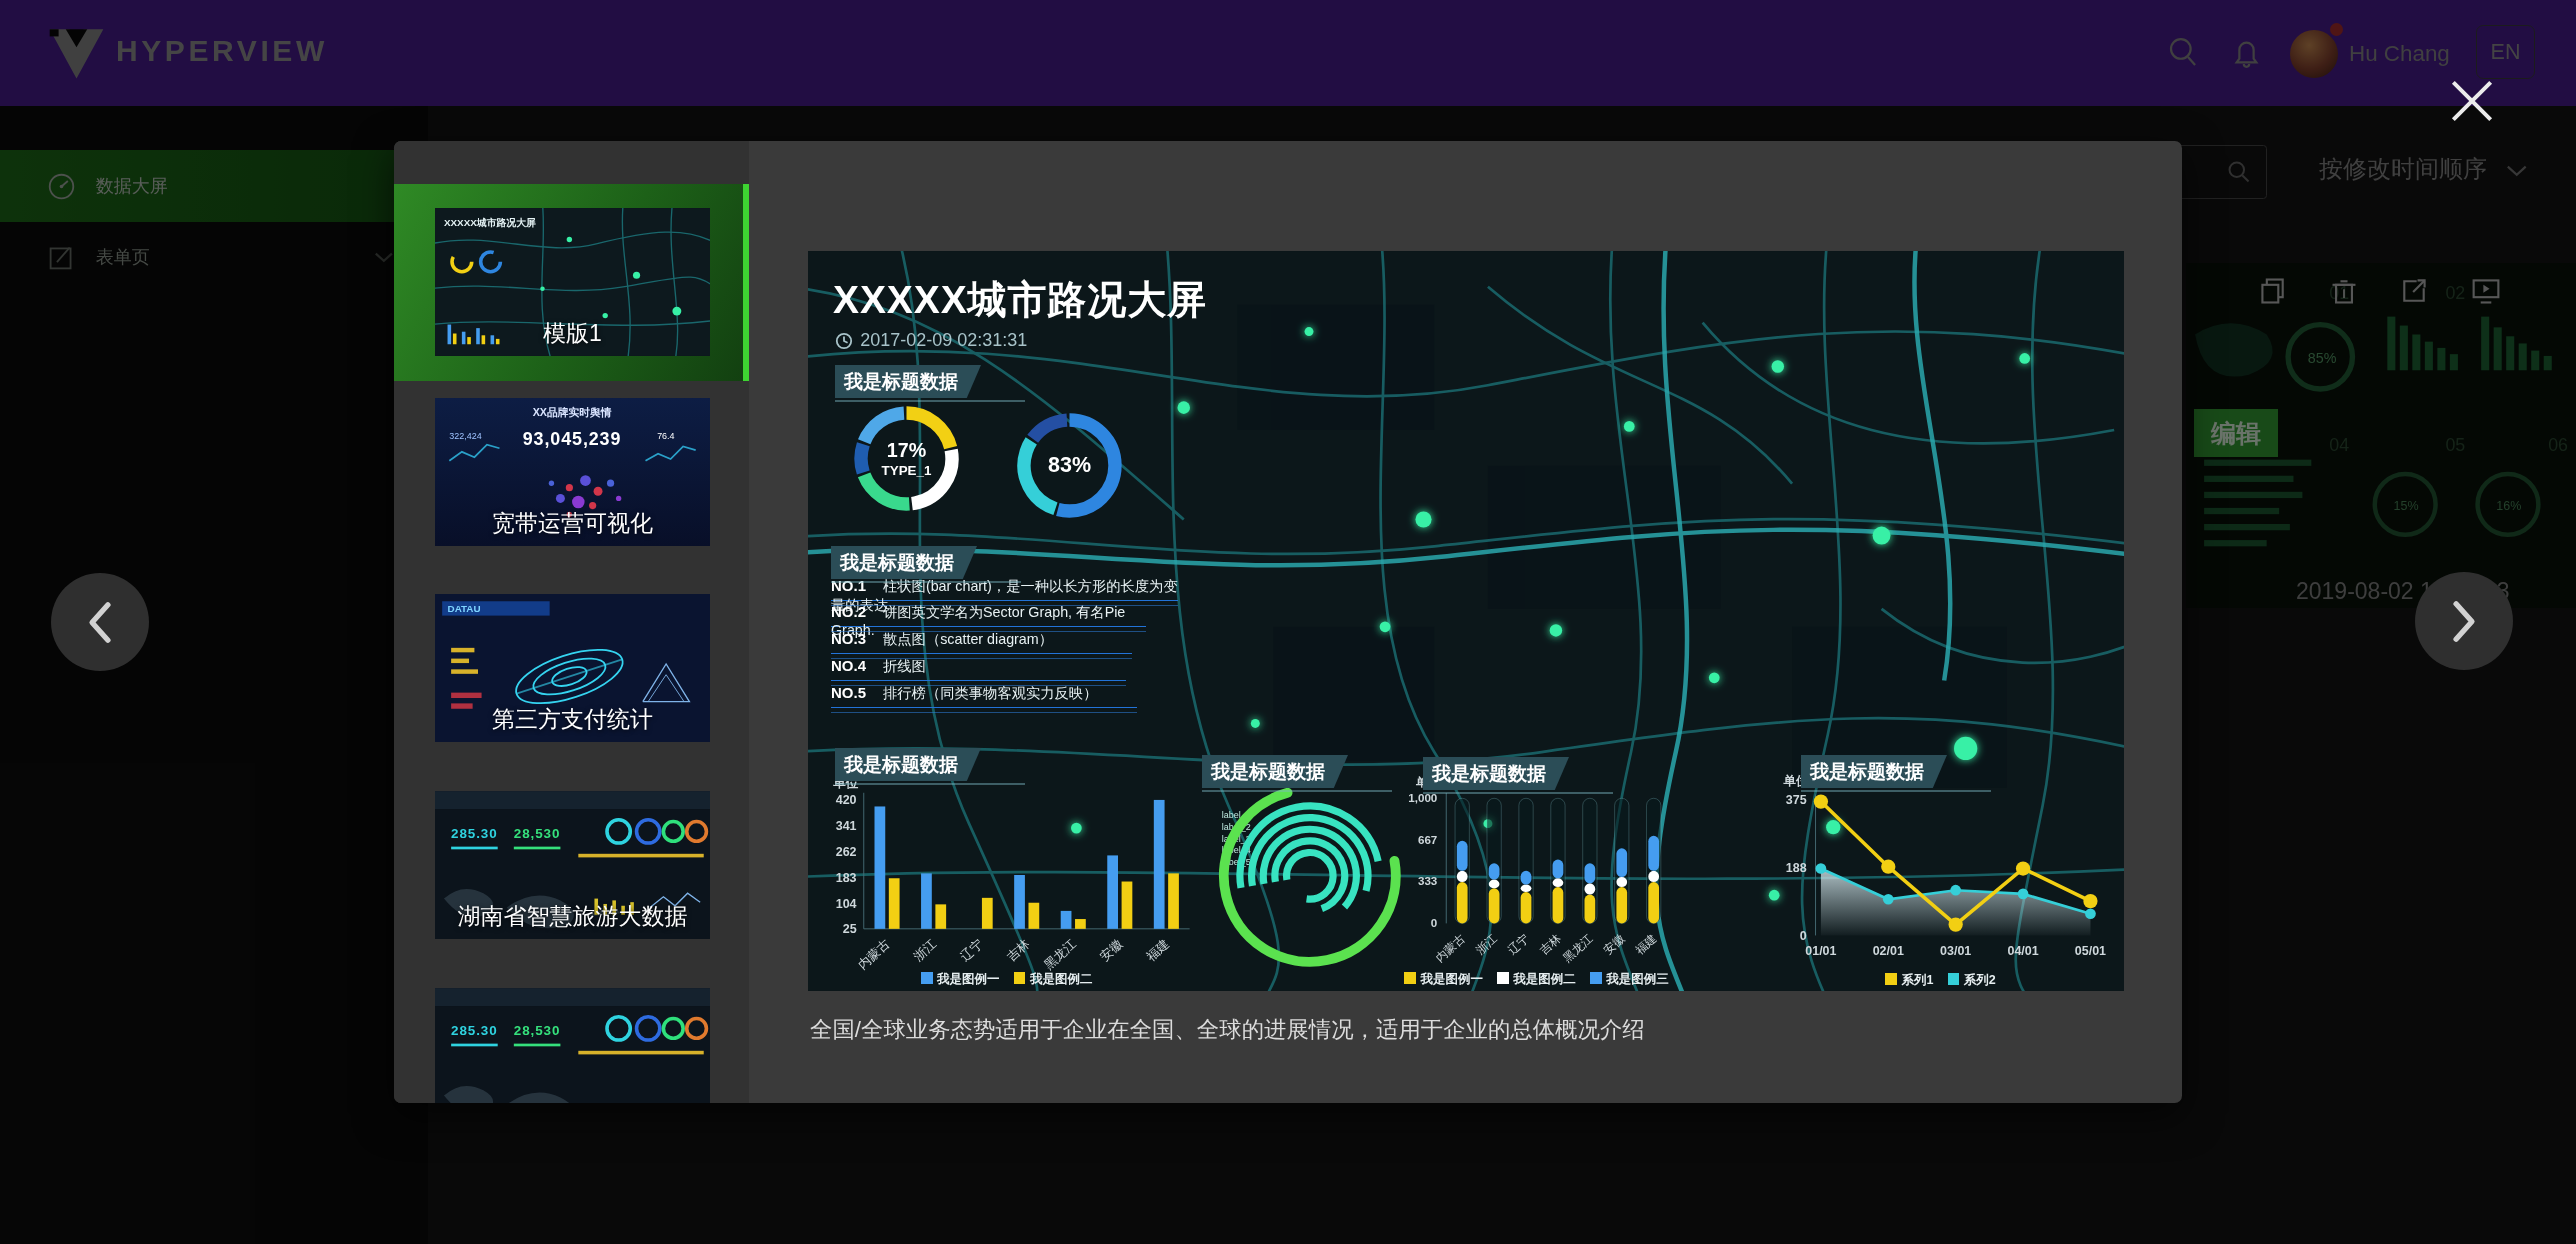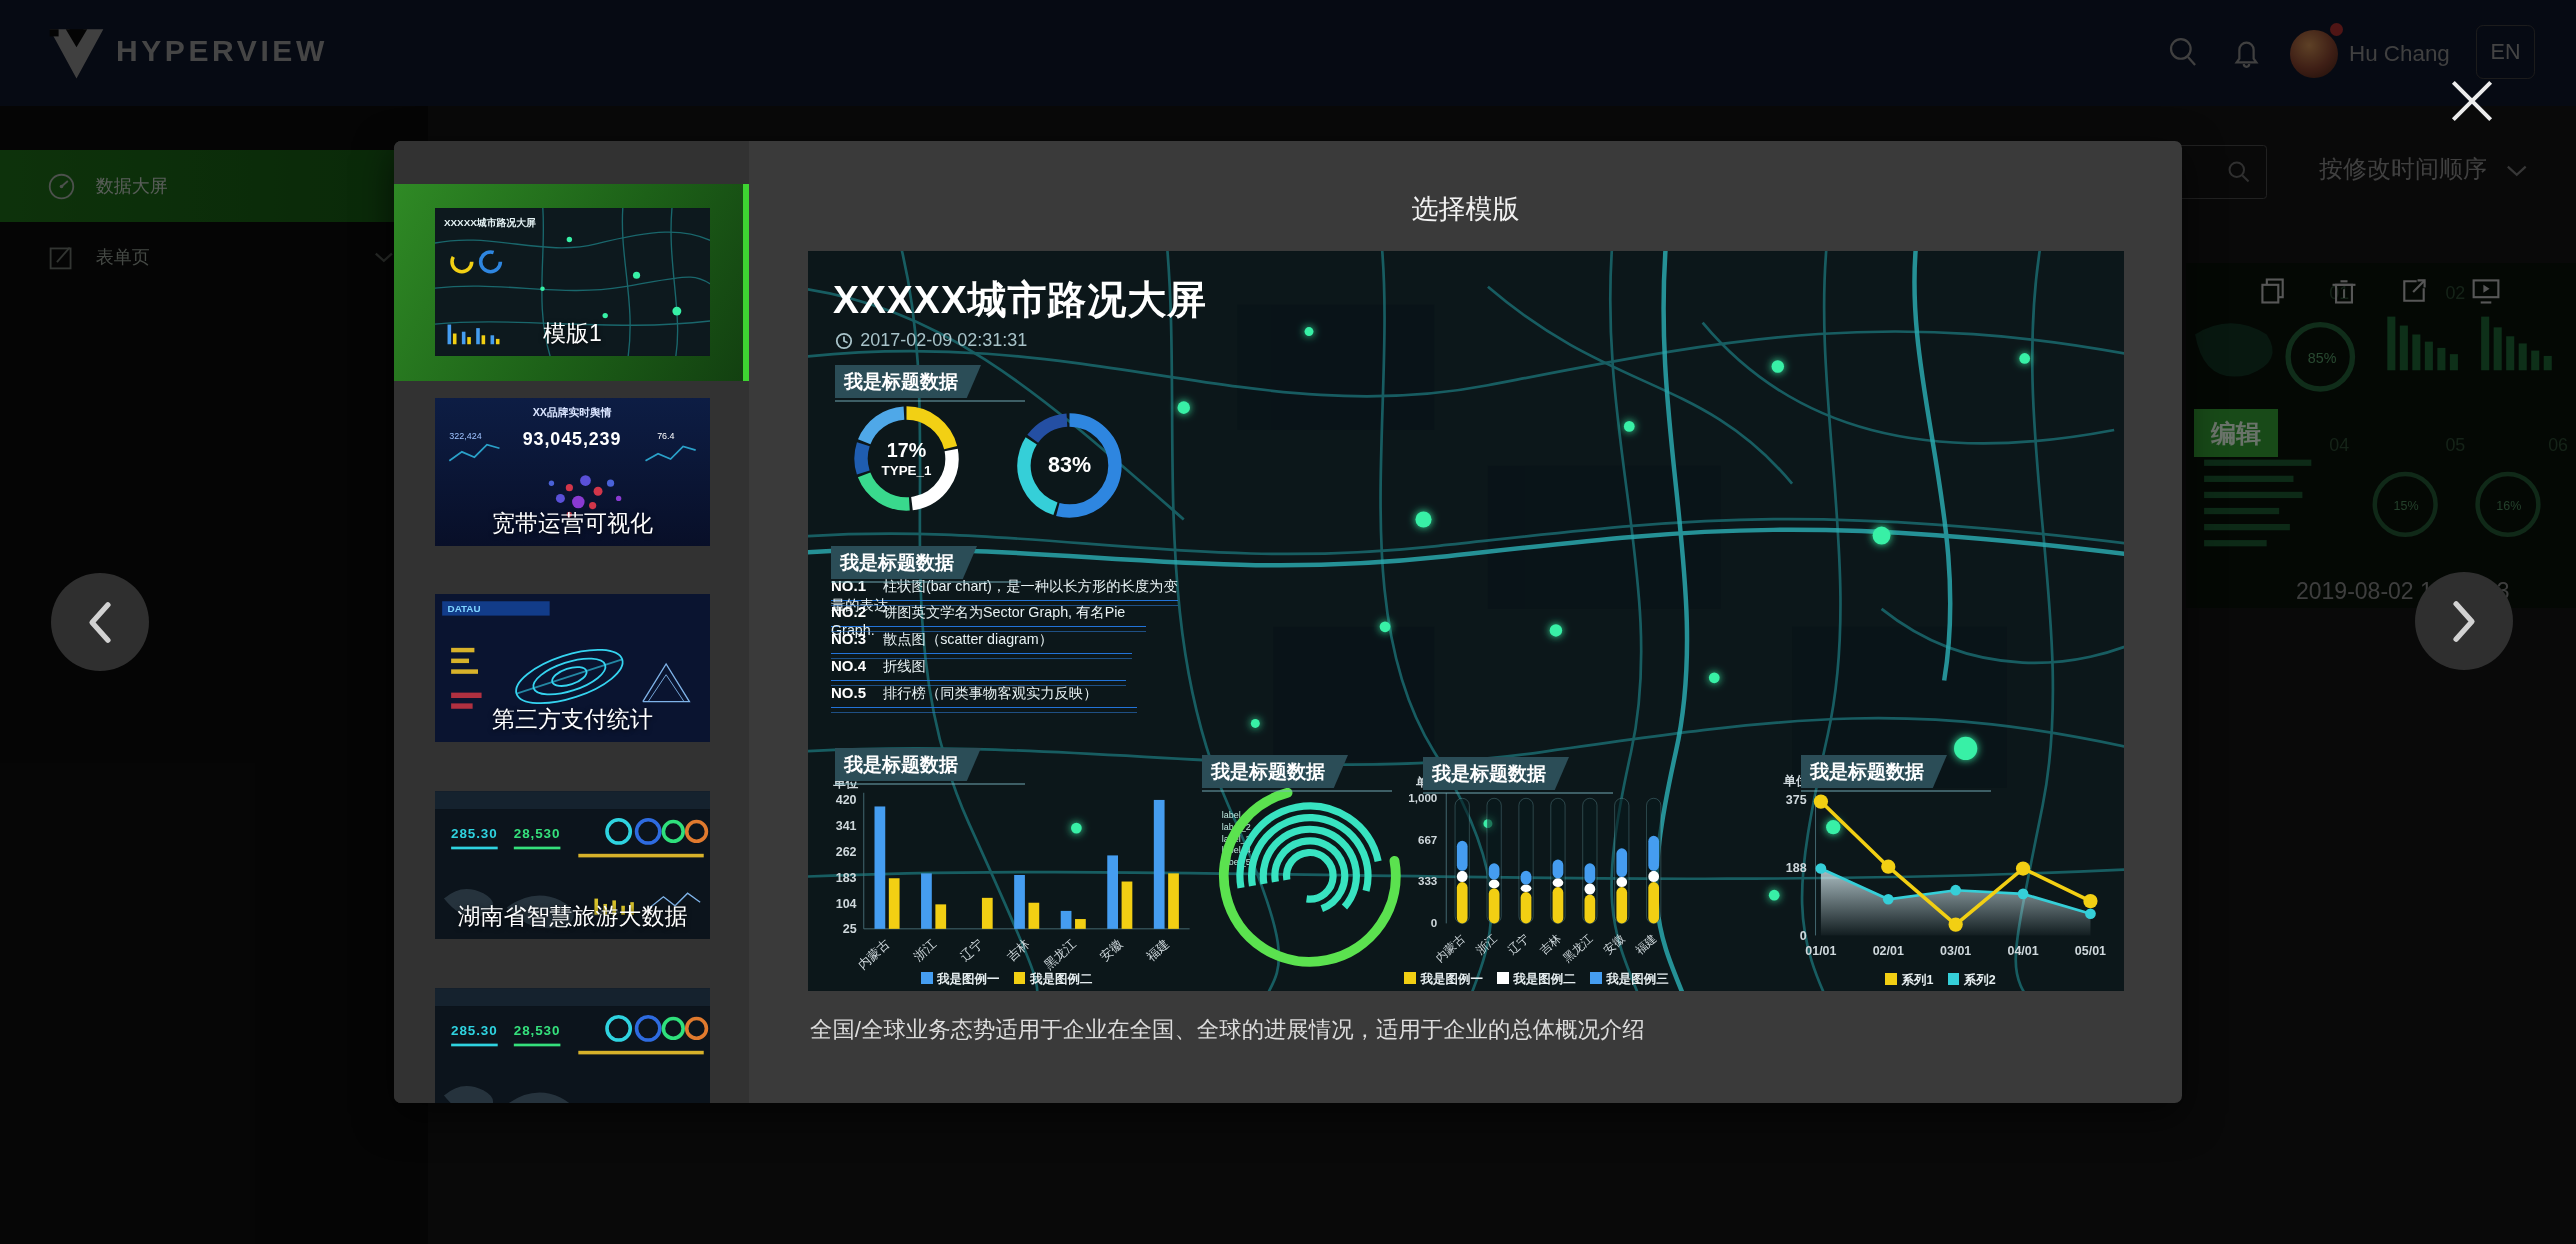--- a/index.html
+++ b/index.html
@@ -1,20 +1,20 @@
 <!DOCTYPE html>
 <html style="font-size:14.3px"><head>
 <meta charset="utf-8">
 <style>
   html,body{margin:0;padding:0;background:#000;}
   body{width:2576px;height:1244px;overflow:hidden;position:relative;
        font-family:"Liberation Sans","DejaVu Sans",sans-serif;color:#ccc;}
   .abs{position:absolute;}
   
-  #app-header{position:absolute;left:0;top:0;width:2576px;height:106px;background:#0f172a;}
+  #app-header{position:absolute;left:0;top:0;width:2576px;height:106px;background:#4c1d95;}
   #sidebar{position:absolute;left:0;top:106px;width:428px;height:1139px;background:#0d0d0d;}
   #main-bg{position:absolute;left:428px;top:106px;width:2148px;height:1139px;background:#151515;}
   .brand-text{font-size:30px;font-weight:bold;letter-spacing:3.6px;color:#9a9a9a;}
   .hdr-icon{position:absolute;top:32px;width:41px;height:41px;cursor:pointer;}
   .user-name{position:absolute;top:41px;font-size:22.4px;color:#8e8e8e;}
   .lang-btn{position:absolute;left:2476px;top:25px;width:57px;height:52px;border:0.9px solid #3f3f3f;
             border-radius:7.2px;color:#979797;font-size:21.5px;display:flex;align-items:center;justify-content:center;cursor:pointer;}
   .avatar{position:absolute;left:2290px;top:29.5px;width:48px;height:48px;border-radius:50%;
           background:radial-gradient(circle at 40% 32%,#d09055,#8a4430 55%,#3f2015);}
   .avatar-dot{position:absolute;left:2330px;top:23px;width:13.4px;height:13.4px;border-radius:50%;background:#b03030;}
@@ -346,21 +346,20 @@
           <circle cx="266" cy="45" r="11" fill="none" stroke="#2fe07c" stroke-width="4"></circle>
           <circle cx="292" cy="45" r="11" fill="none" stroke="#e07a2e" stroke-width="4"></circle>
           <rect x="160" y="70" width="140" height="4" fill="#d8b22a"></rect>
           <path d="M10 120 q20 -18 44 -6 q18 10 6 22 q-26 14 -50 -16 M80 130 q30 -22 60 -8 q24 12 10 26 q-40 16 -70 -18" fill="#26333d"></path>
         </svg>
       </div>
       <div class="tpl-label"></div>
     </div>
   </div>
 
-  <div id="modal-title">选择模版</div>
 
   <div id="preview">
 
     <svg style="position:absolute;inset:0" width="1316" height="740" viewBox="0 0 1471 827">
       <defs>
         <filter id="glow" x="-80%" y="-80%" width="260%" height="260%">
           <feGaussianBlur stdDeviation="5" result="b"></feGaussianBlur>
           <feMerge>
               <feMergeNode in="b"></feMergeNode>
               <feMergeNode in="SourceGraphic"></feMergeNode>

